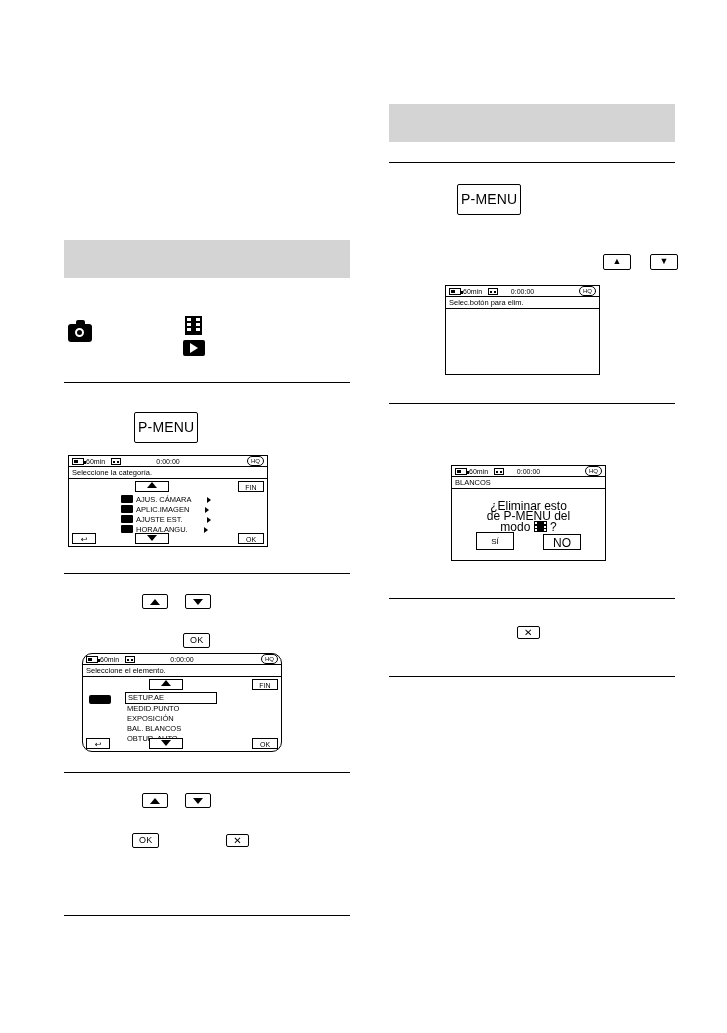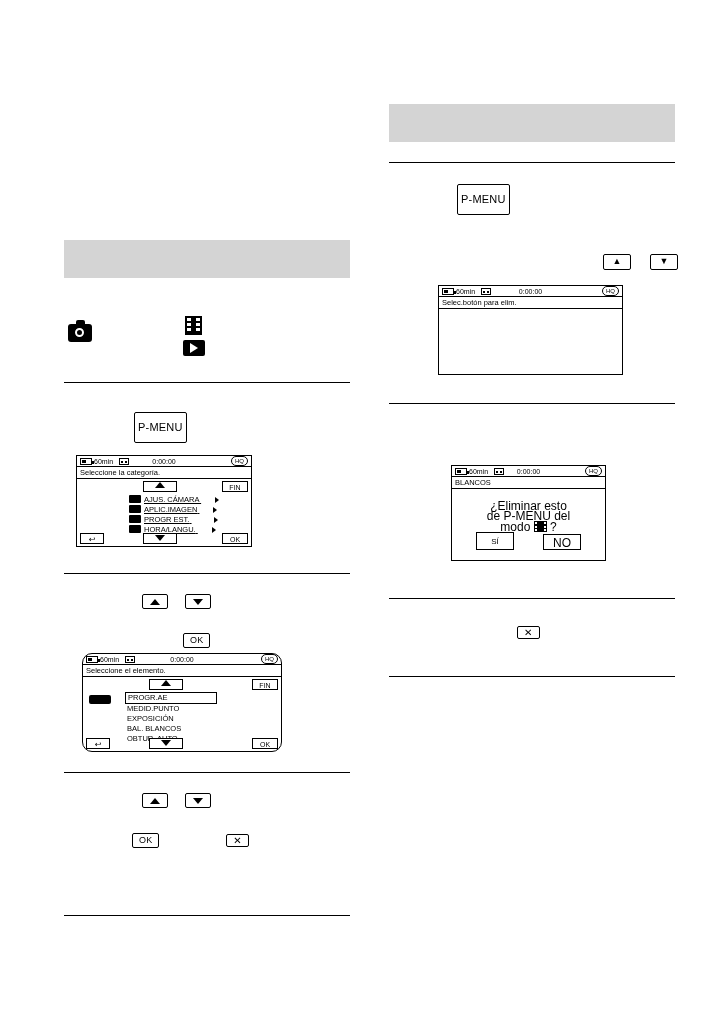--- a/index.html
+++ b/index.html
@@ -54,21 +54,21 @@
     border-radius: 2px;
     font-size: 9px;
     line-height: 11px;
     padding: 1px 4px;
     font-family: "Liberation Sans", sans-serif;
     letter-spacing: 0.2px;
     vertical-align: middle;
     background: #fff;
   }
   .key-pmenu {
-    font-size: 11px;
+    font-size: 14px;
     padding: 9px 3px;
   }
   .key-ok {
     font-size: 9px;
     padding: 1px 6px;
   }
   .key-x {
     font-size: 10px;
     padding: 0px 6px;
   }
@@ -332,50 +332,50 @@
     </div>
 
     <div style="position:absolute; left:0; top:382px;">
       <hr class="hr">
     </div>
 
     <div style="position:absolute; left:70px; top:412px;">
       <span class="key-box key-pmenu">P-MENU</span>
     </div>
 
-    <div class="lcd" style="position:absolute; left:12px; top:455px; width:176px; height:92px;">
+    <div class="lcd" style="position:absolute; left:4px; top:455px; width:200px; height:92px;">
       <div class="statusbar">
         <span class="batt">
             <span class="fill"></span>
           </span>
         <span class="status-time">60min</span>
         <span class="tape-icon"></span>
         <span class="tc">0:00:00</span>
         <span class="hq-tag">HQ</span>
       </div>
       <div class="titlebar">Seleccione la categoría.</div>
       <div class="body">
 
         <div class="btn-sm" style="left:66px; top:2px; width:34px; height:11px;">
           <span style="display:inline-block;width:0;height:0;border-left:5px solid transparent;border-right:5px solid transparent;border-bottom:6px solid #000;vertical-align:2px;"></span>
         </div>
 
         <div class="btn-sm" style="right:3px; top:2px; width:26px; height:11px;">FIN</div>
 
-        <div style="position:absolute; left:52px; top:16px;text-decoration:underline;">
+        <div style="position:absolute; left:52px; top:16px;">
           <div class="menu-line">
             <span class="cat-icon"></span><span>AJUS. CÁMARA</span>
             <span class="tri-right" style="margin-left:14px;"></span>
           </div>
           <div class="menu-line">
             <span class="cat-icon"></span><span>APLIC.IMAGEN</span>
             <span class="tri-right" style="margin-left:14px;"></span>
           </div>
           <div class="menu-line">
-            <span class="cat-icon"></span><span>PROGR EST.</span>
+            <span class="cat-icon"></span><span>AJUSTE EST.</span>
             <span class="tri-right" style="margin-left:22px;"></span>
           </div>
           <div class="menu-line">
             <span class="cat-icon"></span><span>HORA/LANGU.</span>
             <span class="tri-right" style="margin-left:14px;"></span>
           </div>
         </div>
 
         <div class="btn-sm" style="left:3px; bottom:2px; width:24px; height:11px;">
           <span style="font-size:8px;">↩</span>
@@ -412,21 +412,21 @@
       </div>
       <div class="titlebar">Seleccione el elemento.</div>
       <div class="body">
         <div class="btn-sm" style="left:66px; top:2px; width:34px; height:11px;">
           <span style="display:inline-block;width:0;height:0;border-left:5px solid transparent;border-right:5px solid transparent;border-bottom:6px solid #000;vertical-align:2px;"></span>
         </div>
         <div class="btn-sm" style="right:3px; top:2px; width:26px; height:11px;">FIN</div>
 
         <div style="position:absolute; left:6px; top:18px; width:22px; height:9px; background:#000; border-radius:2px;"></div>
         <div style="position:absolute; left:42px; top:15px; width:92px; border:1px solid #000; box-sizing:border-box;">
-          <div class="menu-line" style="padding-left:2px;">PROGR.AE</div>
+          <div class="menu-line" style="padding-left:2px;">SETUP.AE</div>
         </div>
         <div style="position:absolute; left:44px; top:27px;">
           <div class="menu-line">MEDID.PUNTO</div>
           <div class="menu-line">EXPOSICIÓN</div>
           <div class="menu-line">BAL. BLANCOS</div>
           <div class="menu-line">OBTUR. AUTO</div>
         </div>
         <div class="btn-sm" style="left:3px; bottom:2px; width:24px; height:11px;">
           <span style="font-size:8px;">↩</span>
         </div>
@@ -470,21 +470,21 @@
     <div style="position:absolute; left:68px; top:184px;">
       <span class="key-box key-pmenu">P-MENU</span>
     </div>
 
     <div style="position:absolute; left:214px; top:252px;">
       <span class="dbl-arrow">▲</span>
       <span style="display:inline-block;width:10px;"></span>
       <span class="dbl-arrow">▼</span>
     </div>
 
-    <div class="lcd" style="position:absolute; left:49px; top:285px; width:185px; height:90px;">
+    <div class="lcd" style="position:absolute; left:56px; top:285px; width:155px; height:90px;">
       <div class="statusbar">
         <span class="batt">
             <span class="fill"></span>
           </span>
         <span class="status-time">60min</span>
         <span class="tape-icon"></span>
         <span class="tc">0:00:00</span>
         <span class="hq-tag">HQ</span>
       </div>
       <div class="titlebar">Selec.botón para elim.</div>

